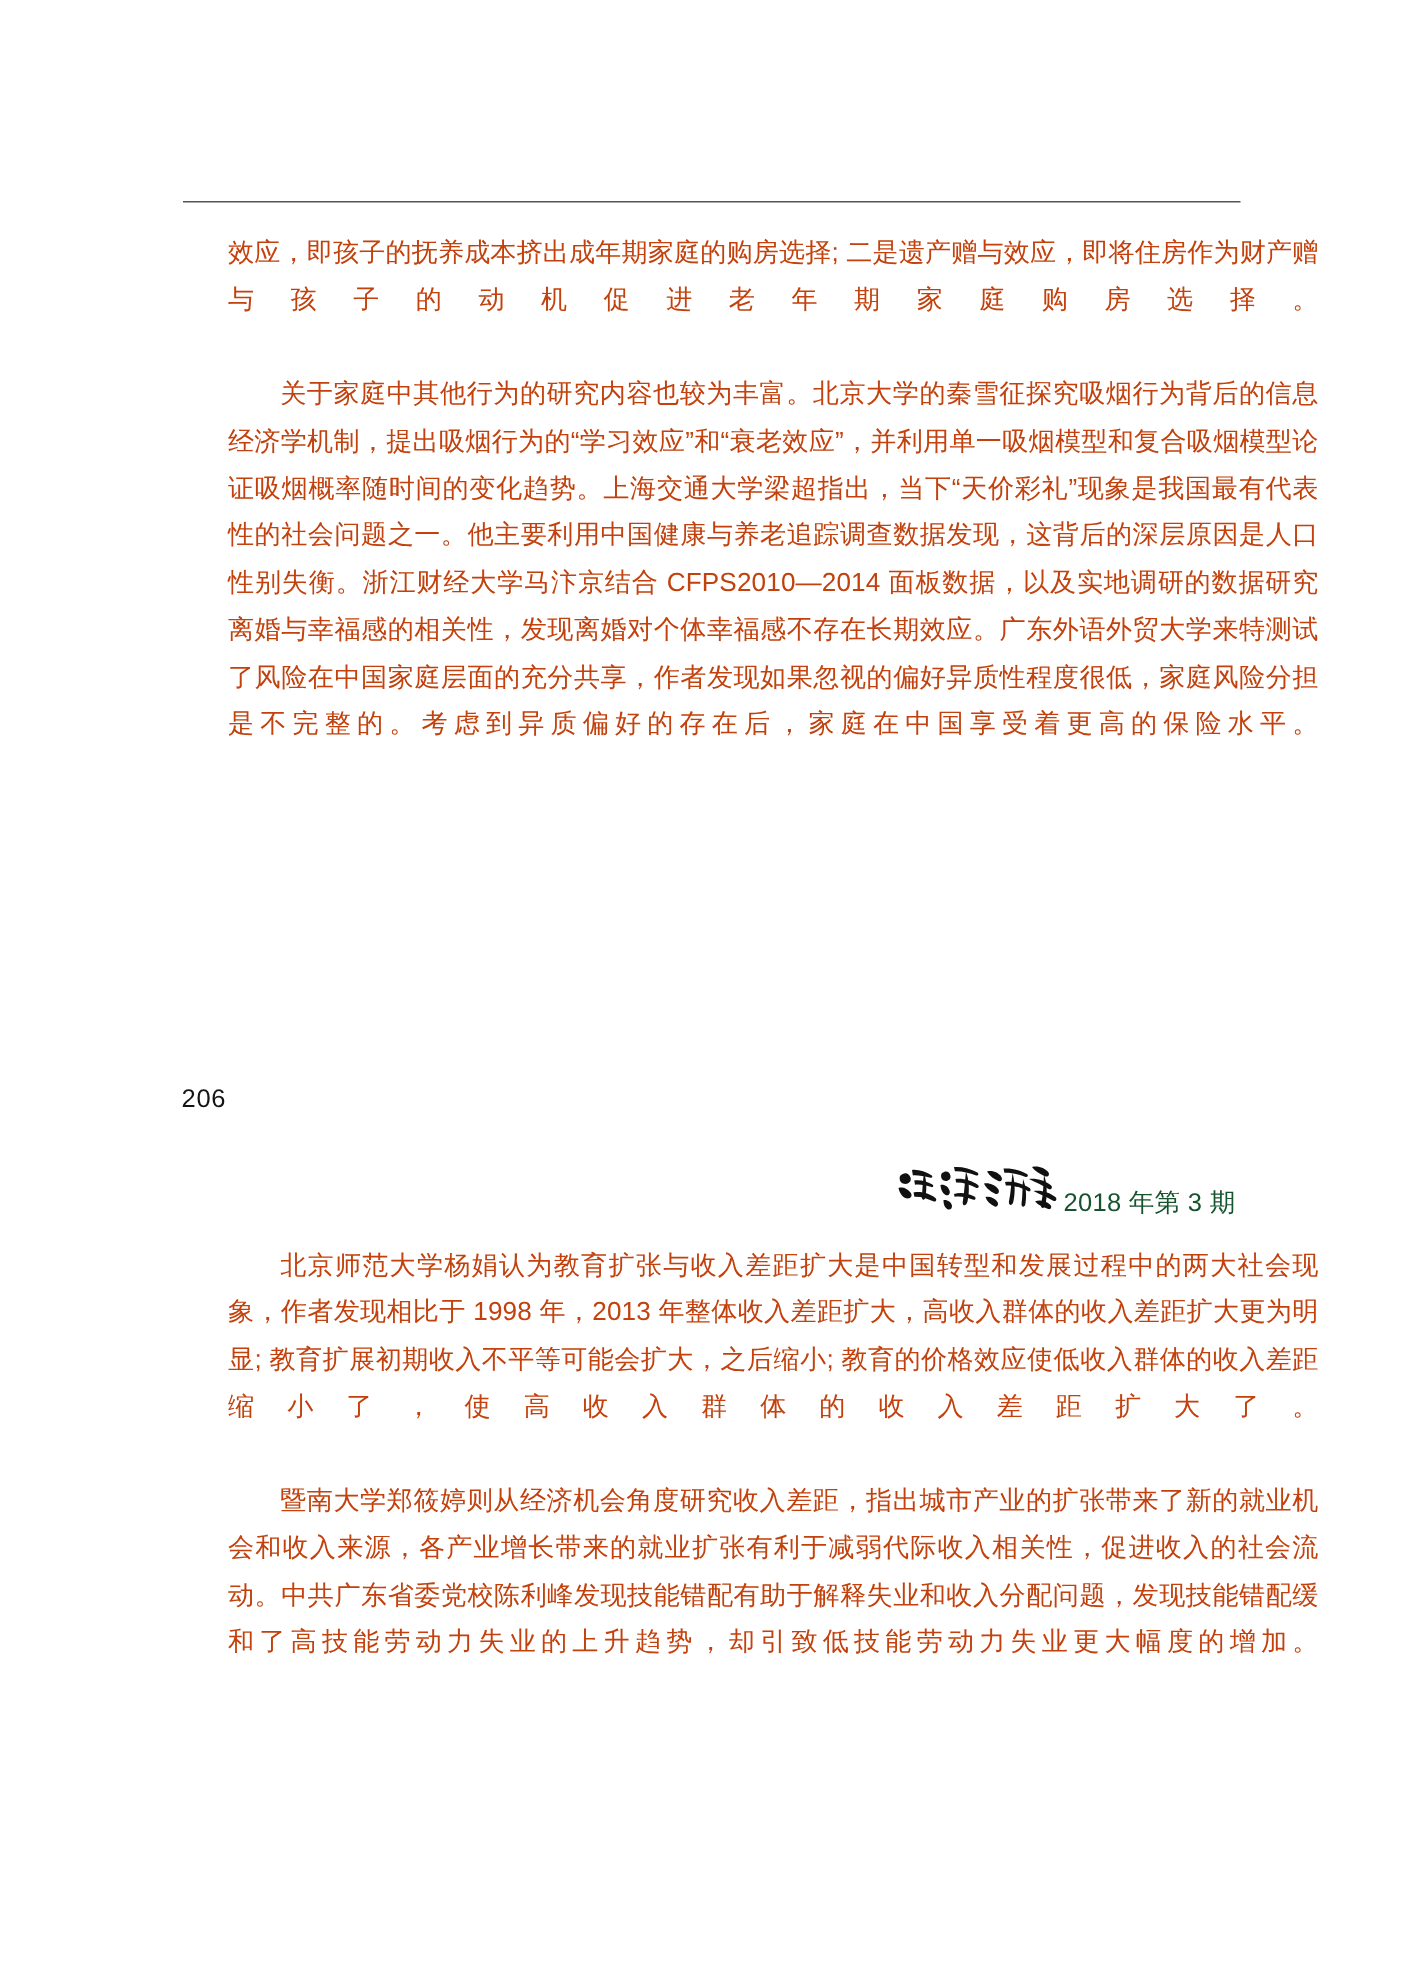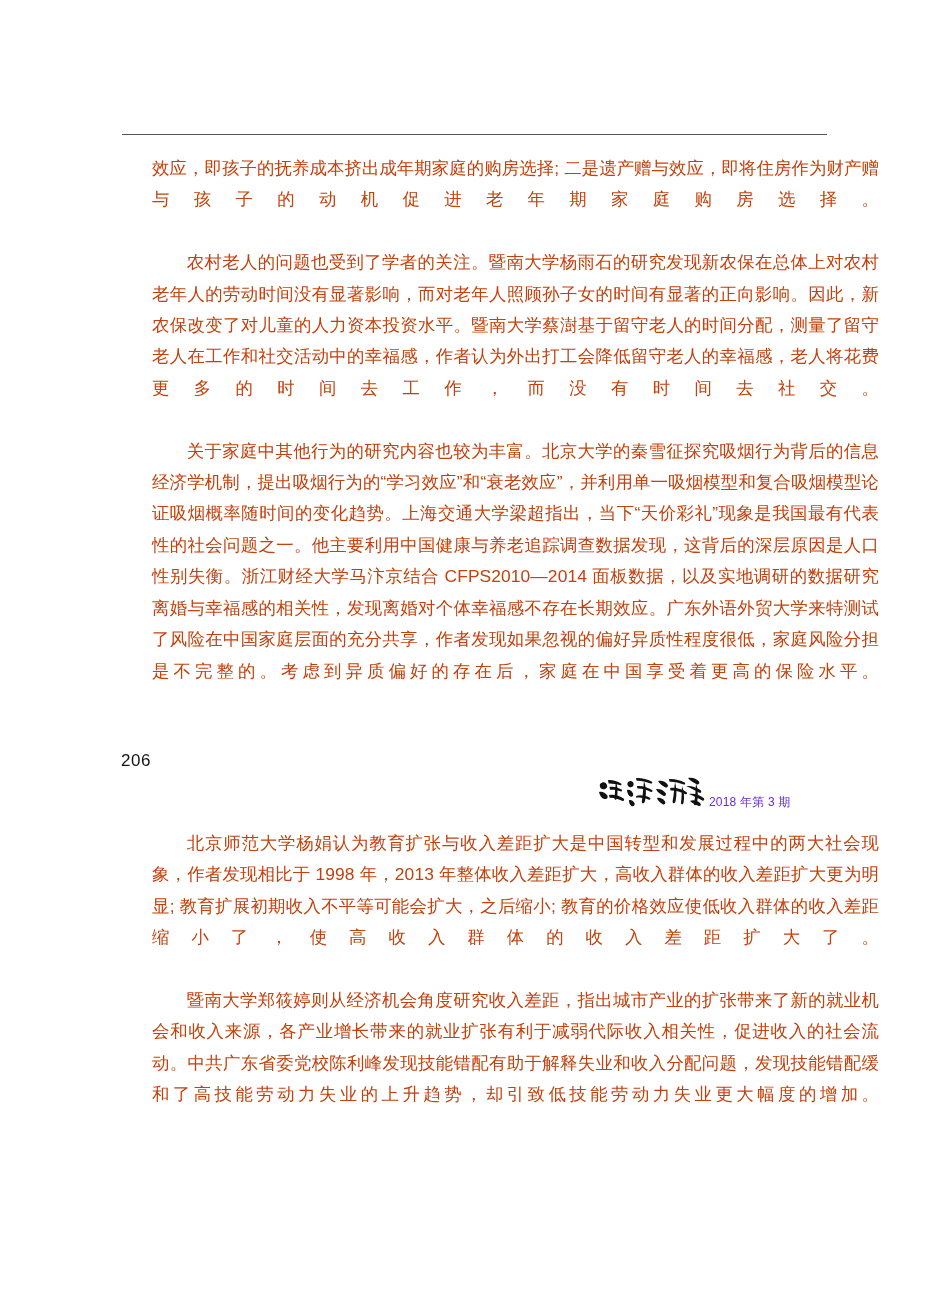--- a/index.html
+++ b/index.html
@@ -74,21 +74,21 @@
     padding-top: 14px;
     padding-bottom: 8px;
     letter-spacing: 1px;
   }
   .section-heading:after { content: none; }
 
   
   .page-number {
     position: absolute;
     left: 121px;
-    top: 750px;
+    top: 722px;
     font-size: 17px;
     line-height: 22px;
     color: #141414;
     letter-spacing: 0.5px;
   }
 
   
   .masthead {
     position: absolute;
     left: 596px;
@@ -96,23 +96,23 @@
     display: flex;
     align-items: flex-end;
     height: 44px;
   }
   .masthead-logo {
     display: block;
     width: 112px;
     height: 42px;
   }
   .masthead-issue {
-    font-size: 12px;
+    font-size: 17px;
     line-height: 16px;
-    color: #6d28d9;
+    color: #14532d;
     padding-bottom: 2px;
     margin-left: 1px;
     white-space: nowrap;
     letter-spacing: 0.2px;
   }
 
   
   .col-bottom { top: 828px; }
 
 </style>
@@ -120,21 +120,20 @@
 <body>
 
 <div class="page">
 
   <div class="top-rule"></div>
 
   <div class="col col-top">
 
     <p class="no-indent">效应，即孩子的抚养成本挤出成年期家庭的购房选择; 二是遗产赠与效应，即将住房作为财产赠与孩子的动机促进老年期家庭购房选择。</p>
 
-    <p>农村老人的问题也受到了学者的关注。暨南大学杨雨石的研究发现新农保在总体上对农村老年人的劳动时间没有显著影响，而对老年人照顾孙子女的时间有显著的正向影响。因此，新农保改变了对儿童的人力资本投资水平。暨南大学蔡澍基于留守老人的时间分配，测量了留守老人在工作和社交活动中的幸福感，作者认为外出打工会降低留守老人的幸福感，老人将花费更多的时间去工作，而没有时间去社交。</p>
 
     <p>关于家庭中其他行为的研究内容也较为丰富。北京大学的秦雪征探究吸烟行为背后的信息经济学机制，提出吸烟行为的“学习效应”和“衰老效应”，并利用单一吸烟模型和复合吸烟模型论证吸烟概率随时间的变化趋势。上海交通大学梁超指出，当下“天价彩礼”现象是我国最有代表性的社会问题之一。他主要利用中国健康与养老追踪调查数据发现，这背后的深层原因是人口性别失衡。浙江财经大学马汴京结合 CFPS2010—2014 面板数据，以及实地调研的数据研究离婚与幸福感的相关性，发现离婚对个体幸福感不存在长期效应。广东外语外贸大学来特测试了风险在中国家庭层面的充分共享，作者发现如果忽视的偏好异质性程度很低，家庭风险分担是不完整的。考虑到异质偏好的存在后，家庭在中国享受着更高的保险水平。</p>
 
 
   </div>
 
   <div class="page-number">206</div>
 
   <div class="masthead">
 

